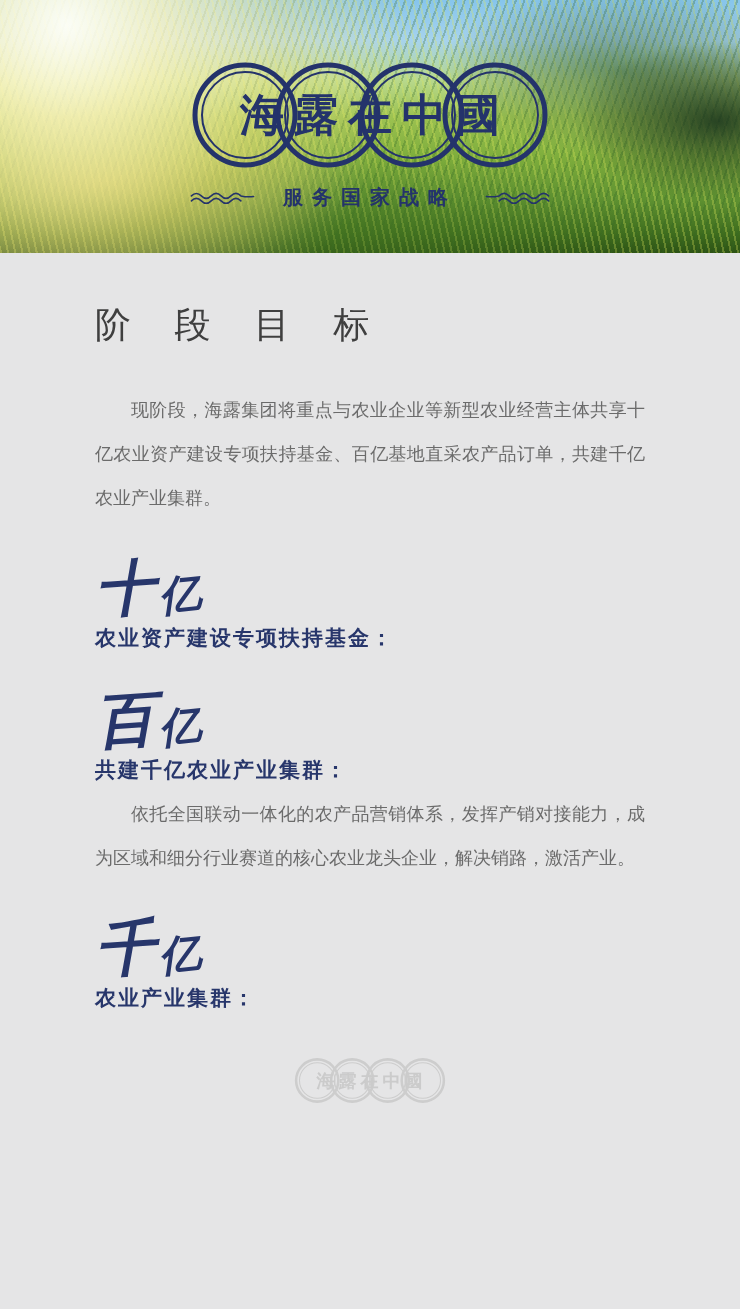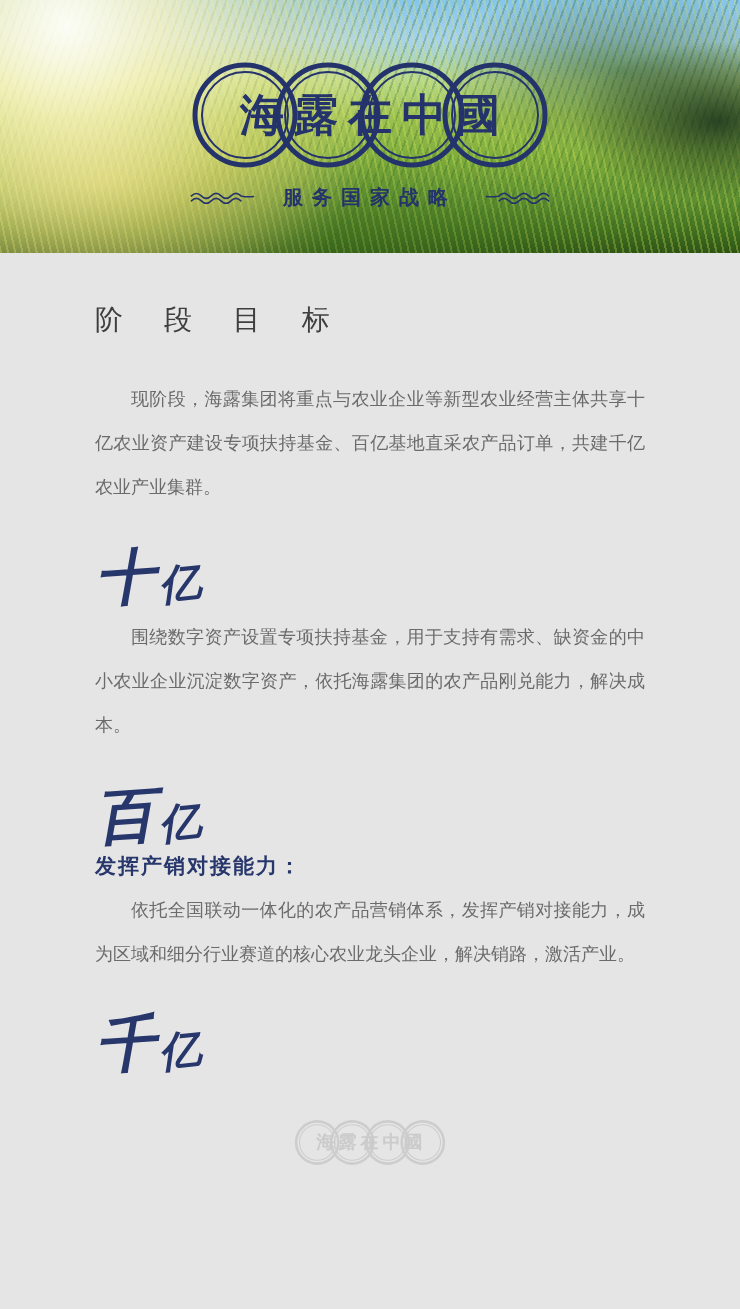--- a/index.html
+++ b/index.html
@@ -64,21 +64,21 @@
     color: #24336b;
     white-space: nowrap;
   }
   .wave { color: #24336b; }
 
   
   .content { padding: 48px 95px 0 95px; }
   .page-title {
     font-family: "DejaVu Serif", "Liberation Serif", serif;
     font-weight: 500;
-    font-size: 28px;
+    font-size: 36px;
     letter-spacing: 16px;
     color: #3f3f3f;
   }
   .para {
     margin-top: 38px;
     font-size: 18px;
     line-height: 2.45;
     color: #6b6b6b;
     text-indent: 2em;
     text-align: justify;
@@ -163,37 +163,38 @@
 
   <div class="page-title">阶 段 目 标</div>
 
   <p class="para">现阶段，海露集团将重点与农业企业等新型农业经营主体共享十亿农业资产建设专项扶持基金、百亿基地直采农产品订单，共建千亿农业产业集群。</p>
 
   <div class="section">
     <div class="big-number">
       <span class="num-main">十</span>
       <span class="num-unit">亿</span>
     </div>
-    <p class="para">围绕数字资产设置专项扶持基金，用于支持有需求、缺资金的中小农业企业沉淀数字资产，依托海露集团的农产品刚兑能力，解决成本。</p>
+    <div class="section-heading">农业资产建设专项扶持基金：</div>
   </div>
 
   <div class="section">
     <div class="big-number">
       <span class="num-main">百</span>
       <span class="num-unit">亿</span>
     </div>
-    <div class="section-heading">发挥产销对接能力：</div>
+    <div class="section-heading">共建千亿农业产业集群：</div>
     <p class="para">依托全国联动一体化的农产品营销体系，发挥产销对接能力，成为区域和细分行业赛道的核心农业龙头企业，解决销路，激活产业。</p>
   </div>
 
   <div class="section">
     <div class="big-number">
       <span class="num-main">千</span>
       <span class="num-unit">亿</span>
     </div>
+    <div class="section-heading">农业产业集群：</div>
   </div>
 
 </div>
 
 <div class="footer">
   <div class="wm-band">
     <svg width="152" height="45" viewBox="0 0 360 106">
       <g fill="none" stroke="currentColor">
         <circle cx="55" cy="53" r="50" stroke-width="6"></circle>
         <circle cx="55" cy="53" r="42" stroke-width="2.5"></circle>

